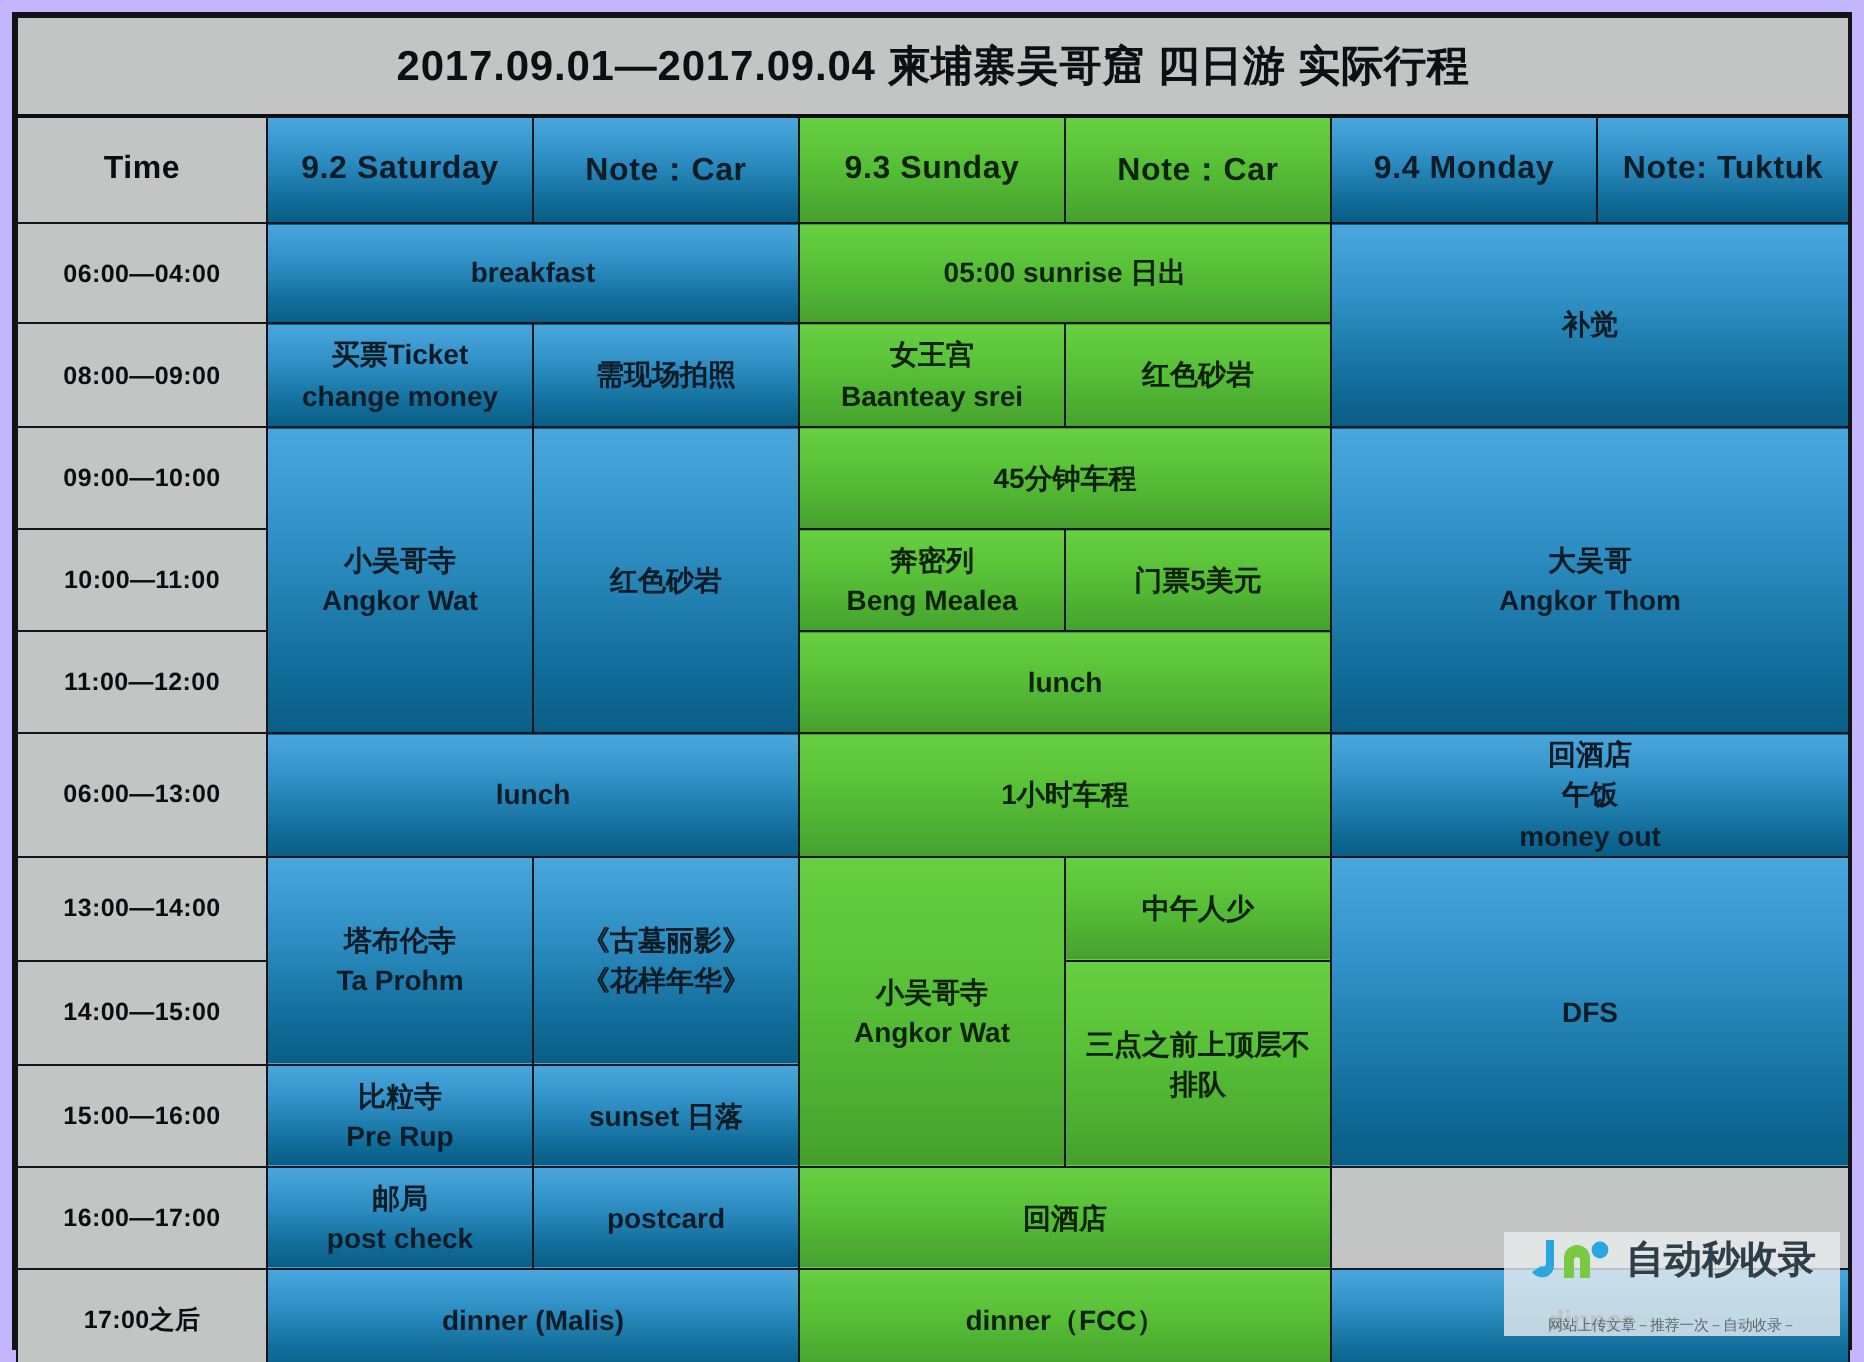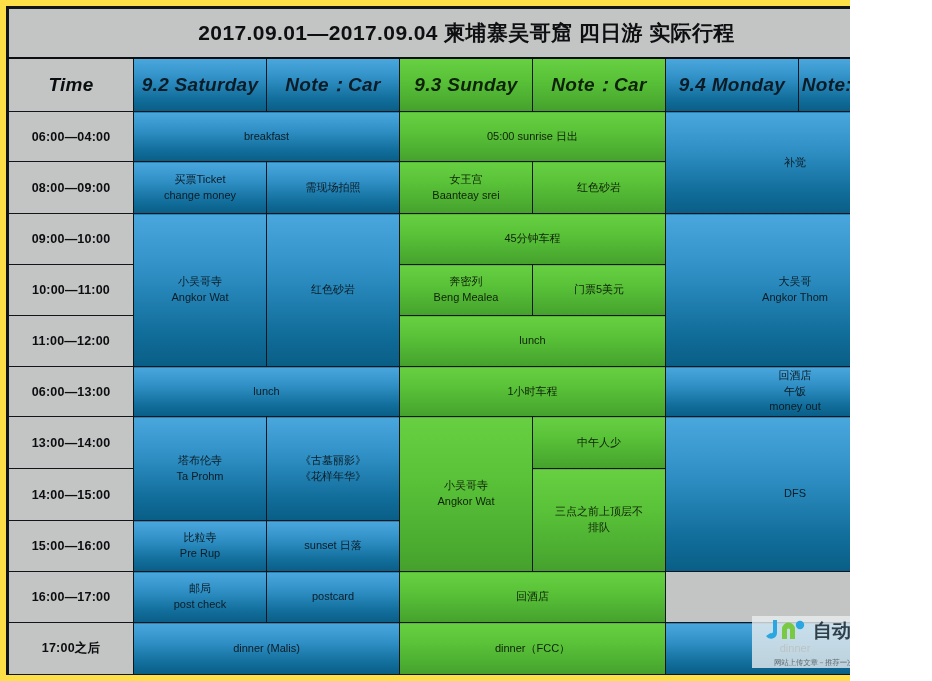--- a/index.html
+++ b/index.html
@@ -6,23 +6,23 @@
   html, body {
     margin: 0;
     padding: 0;
     background: #ffffff;
   }
   body {
     font-family: "Liberation Sans", "DejaVu Sans", sans-serif;
   }
   #page {
     position: relative;
-    width: 850px;
+    width: 932px;
     height: 681px;
-    background: #fde047;
+    background: #c4b5fd;
     overflow: hidden;
     box-sizing: border-box;
   }
   
   #frame {
     position: absolute;
     left: 6px;
     top: 6px;
     width: 920px;
     height: 669px;
@@ -50,25 +50,24 @@
     height: 48px;
     font-size: 21px;
     font-weight: bold;
     color: #0d0f11;
     letter-spacing: 0.4px;
     border-bottom: 2px solid #0c0f12 !important;
   }
   
   .hdr {
     height: 52px;
-    font-size: 19px;
+    font-size: 16px;
     font-weight: bold;
     color: #0a0d10;
     letter-spacing: 0.3px;
-    font-style: italic;
   }
   .hdr-time {
     background: #c2c5c4;
   }
   .blue, .cell-blue {
     background: linear-gradient(180deg, #4aa7de 0%, #2f8fc4 38%, #116d9a 78%, #095e86 100%);
     color: #0b1c26;
   }
   .green, .cell-green {
     background: linear-gradient(180deg, #67cf41 0%, #59c238 40%, #4cad31 80%, #45a02c 100%);
@@ -78,23 +77,23 @@
   .timecell {
     background: #c2c5c4;
     font-size: 12.5px;
     font-weight: bold;
     color: #0b0d0f;
     letter-spacing: 0.2px;
     width: 125px;
   }
   
   .cell {
-    font-size: 11px;
+    font-size: 14px;
     line-height: 1.45;
-    font-weight: 400;
+    font-weight: 700;
   }
   .cell .ln {
     display: block;
   }
   
   #watermark {
     position: absolute;
     left: 752px;
     top: 616px;
     width: 168px;

